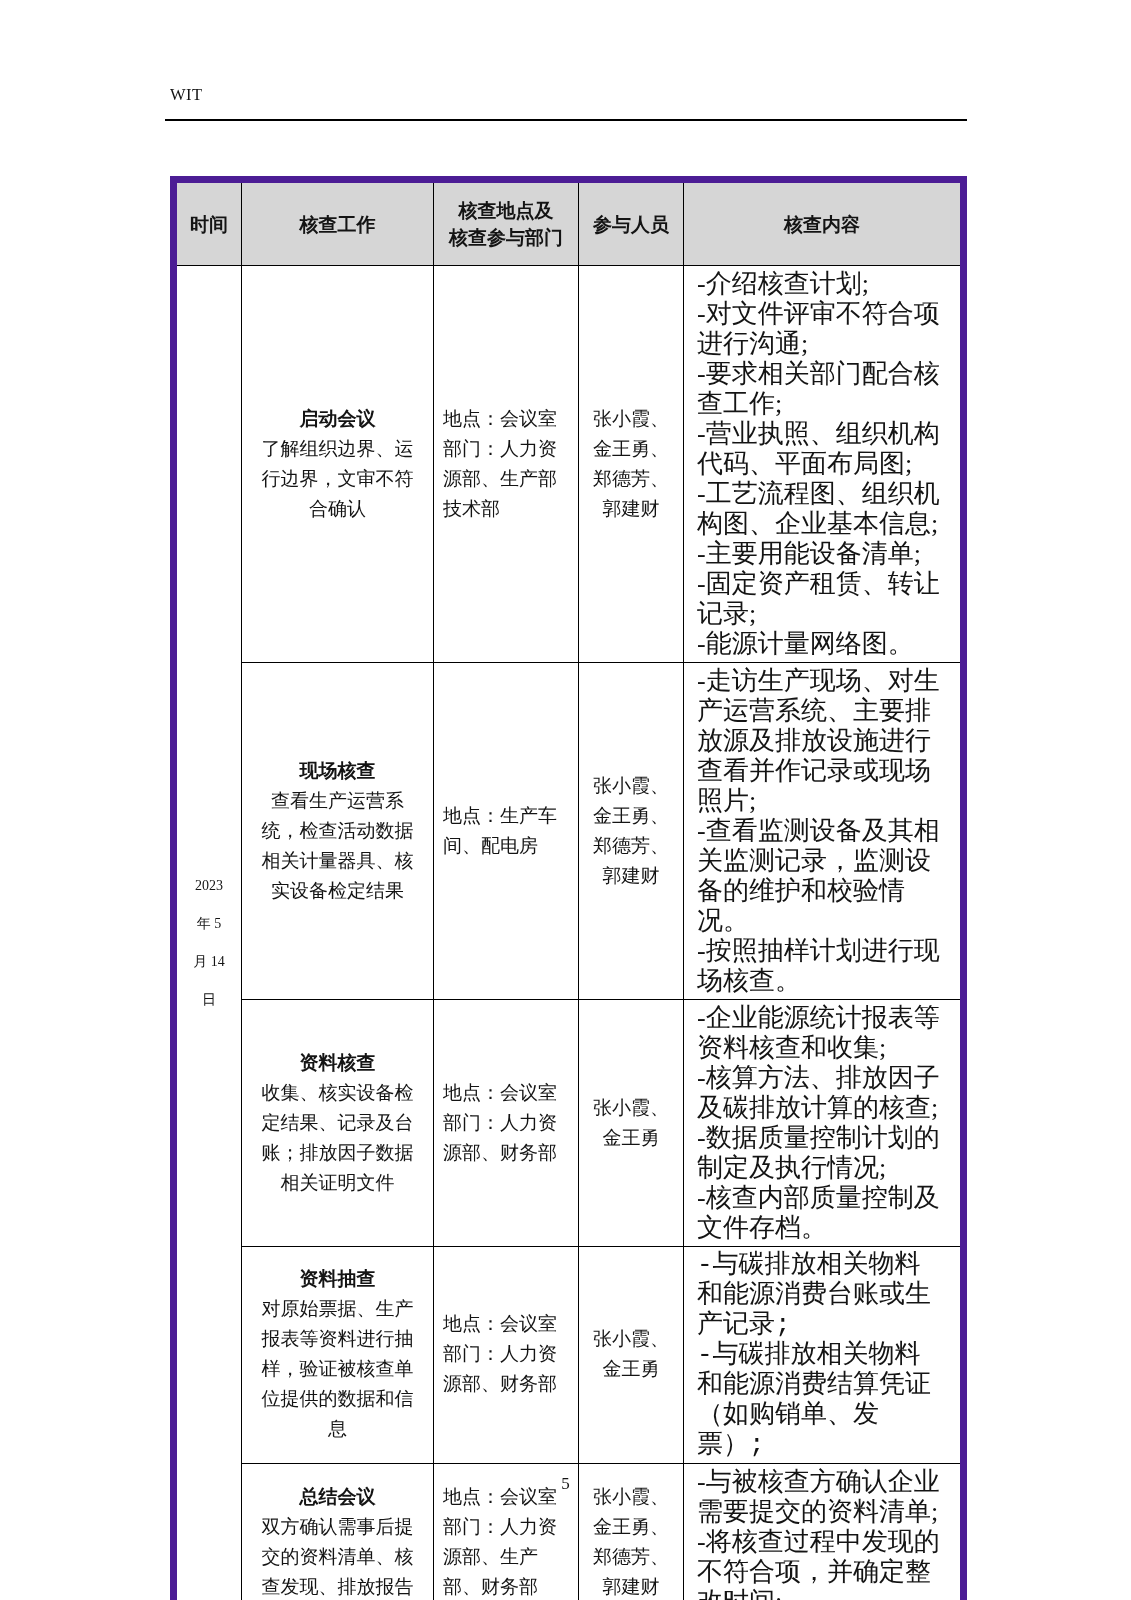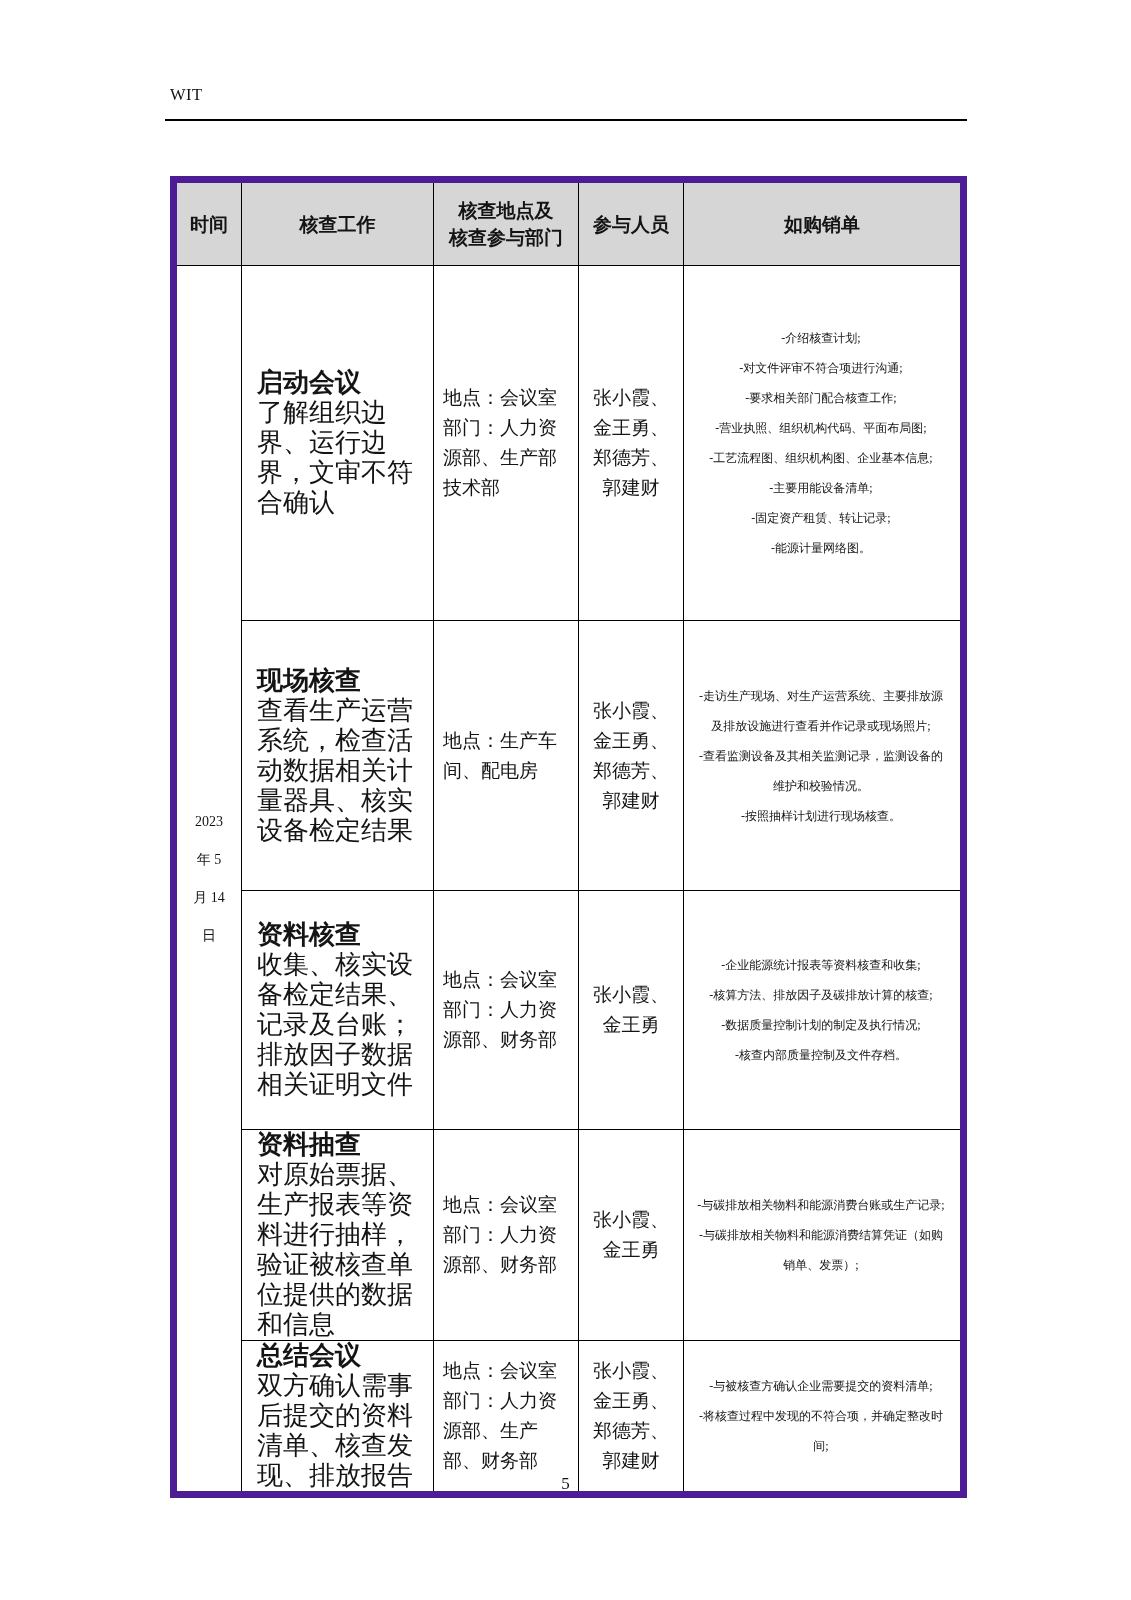--- a/index.html
+++ b/index.html
@@ -38,42 +38,42 @@
     overflow:hidden;
   }
   .visit-table thead th{
     background:#d6d6d6;
     font-size:19px;font-weight:bold;
     text-align:center;vertical-align:middle;
     white-space:pre-line;line-height:27px;
     height:80px;
   }
   tr.r1{height:355px;} tr.r2{height:270px;} tr.r3{height:239px;}
-  tr.r4{height:180px;} tr.r5{height:120px;}
+  tr.r4{height:180px;font-family:Liberation Mono, monospace;} tr.r5{height:120px;}
   td.time-cell{
     font-size:14px;line-height:38px;
     white-space:pre-line;text-align:center;vertical-align:middle;
   }
   td.work-cell{
-    vertical-align:middle;text-align:left;
-    padding:0 15px;font-size:26px;line-height:30px;
+    vertical-align:middle;text-align:center;
+    padding:0 15px;font-size:19px;line-height:30px;
   }
   .work-title{font-weight:bold;}
   td.loc-cell{
     white-space:pre-line;text-align:left;vertical-align:middle;
     padding:0 9px;font-size:19px;line-height:30px;
   }
   td.ppl-cell{
     white-space:pre-line;text-align:center;vertical-align:middle;
     padding:0 2px;font-size:19px;line-height:30px;margin-left:40px;
   }
   td.content-cell{
-    vertical-align:middle;text-align:center;
+    vertical-align:middle;text-align:left;
     padding:3px 15px 3px 13px;
-    font-size:12px;line-height:30px;
+    font-size:26px;line-height:30px;
   }
   .bullet-line{margin:0;}
   .page-footer{
     position:absolute;top:1474px;left:0;width:100%;
     text-align:center;font-size:17px;
   }
 </style>
 </head>
 <body>
 
@@ -93,21 +93,21 @@
       <col style="width:105px">
         <col style="width:280px">
     </colgroup>
     <thead>
       <tr>
         <th>时间</th>
         <th>核查工作</th>
         <th>核查地点及
 核查参与部门</th>
         <th>参与人员</th>
-        <th>如购销单</th>
+        <th>核查内容</th>
       </tr>
     </thead>
     <tbody>
       <tr class="r1">
         <td class="time-cell" rowspan="5">2023
 年 5
 月 14
 日</td>
         <td class="work-cell">
           <div class="work-title">启动会议</div>

